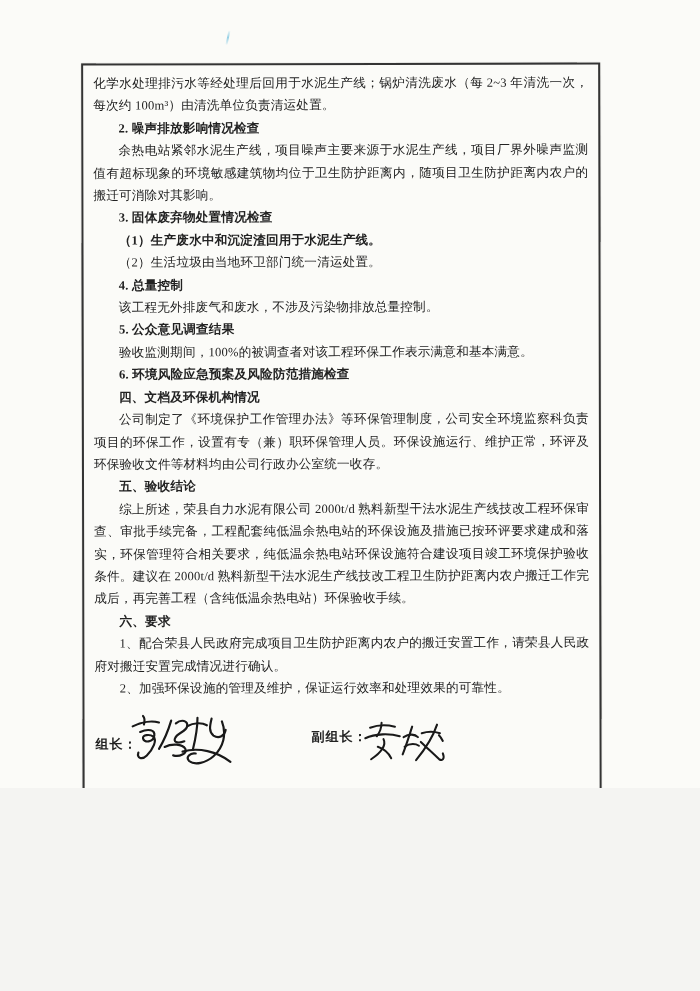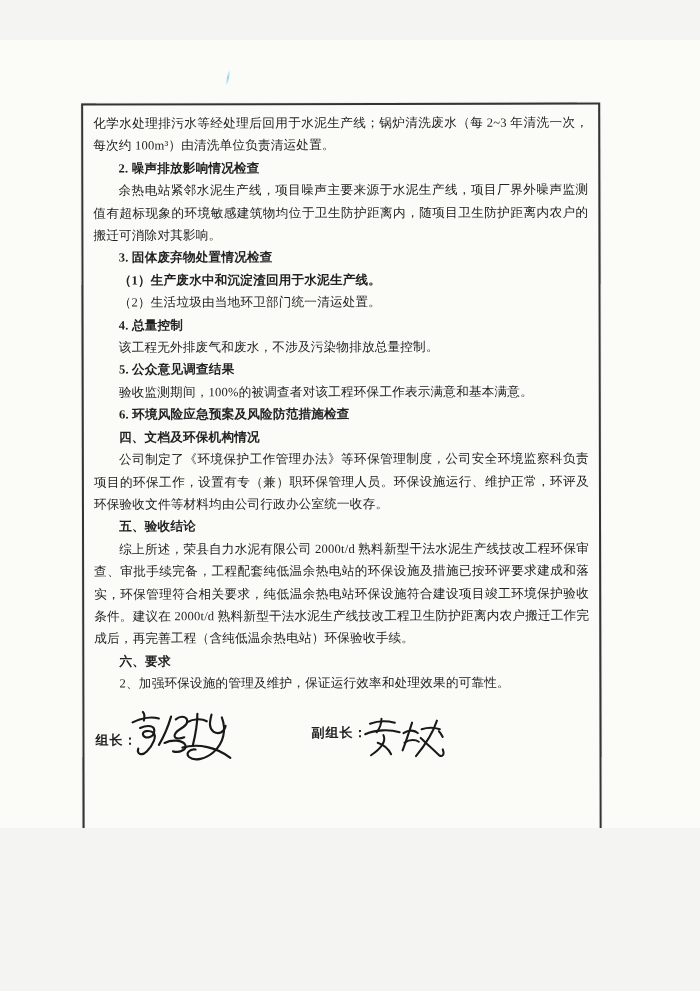--- a/index.html
+++ b/index.html
@@ -6,21 +6,20 @@
   body{
     width:700px;height:991px;
     background:#f4f4f2;
     font-family:"Liberation Serif","DejaVu Serif",serif;
   }
   .page{
     position:relative;
     width:700px;height:788px;
     background:#fbfbf8;
     overflow:hidden;
-    margin-top:40px;
   }
   
   .doc-cell{
     position:absolute;
     left:82px;top:63px;
     width:519px;height:829px;
     box-sizing:border-box;
     border:2px solid #343434;
     box-shadow:0 0 1px rgba(0,0,0,.45);
     padding:7px 10px 0 10px;
@@ -115,20 +114,21 @@
     <p class="hn">4. 总量控制</p>
     <p class="pb">该工程无外排废气和废水，不涉及污染物排放总量控制。</p>
     <p class="hn">5. 公众意见调查结果</p>
     <p class="pb">验收监测期间，100%的被调查者对该工程环保工作表示满意和基本满意。</p>
     <p class="hn">6. 环境风险应急预案及风险防范措施检查</p>
     <p class="hm">四、文档及环保机构情况</p>
     <p class="pb">公司制定了《环境保护工作管理办法》等环保管理制度，公司安全环境监察科负责项目的环保工作，设置有专（兼）职环保管理人员。环保设施运行、维护正常，环评及环保验收文件等材料均由公司行政办公室统一收存。</p>
     <p class="hm">五、验收结论</p>
     <p class="pb">综上所述，荣县自力水泥有限公司 2000t/d 熟料新型干法水泥生产线技改工程环保审查、审批手续完备，工程配套纯低温余热电站的环保设施及措施已按环评要求建成和落实，环保管理符合相关要求，纯低温余热电站环保设施符合建设项目竣工环境保护验收条件。建议在 2000t/d 熟料新型干法水泥生产线技改工程卫生防护距离内农户搬迁工作完成后，再完善工程（含纯低温余热电站）环保验收手续。</p>
     <p class="hm">六、要求</p>
+    <p class="pb">1、配合荣县人民政府完成项目卫生防护距离内农户的搬迁安置工作，请荣县人民政府对搬迁安置完成情况进行确认。</p>
     <p class="pb">2、加强环保设施的管理及维护，保证运行效率和处理效果的可靠性。</p>
 
     <div class="sig-row">
       <span class="sig-label leader">组长：</span>
       <svg class="sig-svg leader leader-sig" width="106" height="62" viewBox="0 0 112 66">
         <path d="M15 7 C17 9 17 12 16 16"></path>
         <path d="M4 18 C14 13 25 12 32 14"></path>
         <path d="M12 24 C21 20 28 22 27 28 C26 35 16 36 15 31 C14 27 22 26 26 29 C30 33 26 42 19 49 C14 54 8 52 10 46"></path>
         <path d="M45 12 C42 22 38 32 32 42"></path>
         <path d="M50 15 C56 10 63 12 62 18 C61 24 51 25 49 31 C47 36 54 36 59 34"></path>

